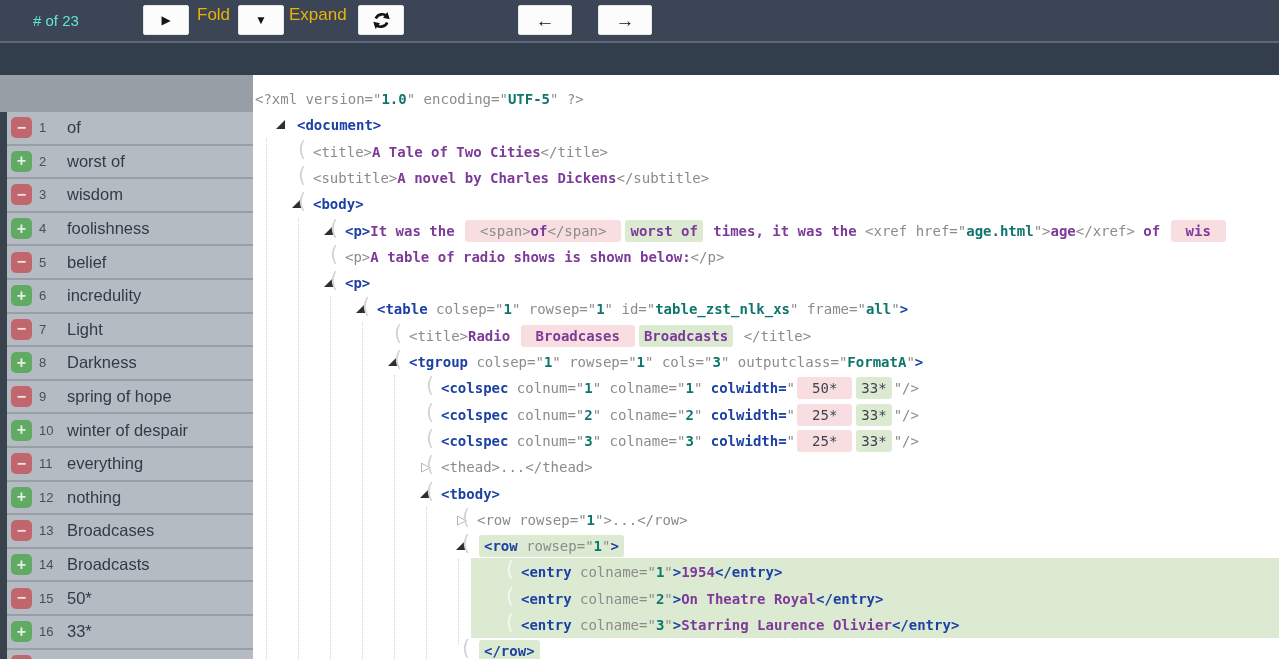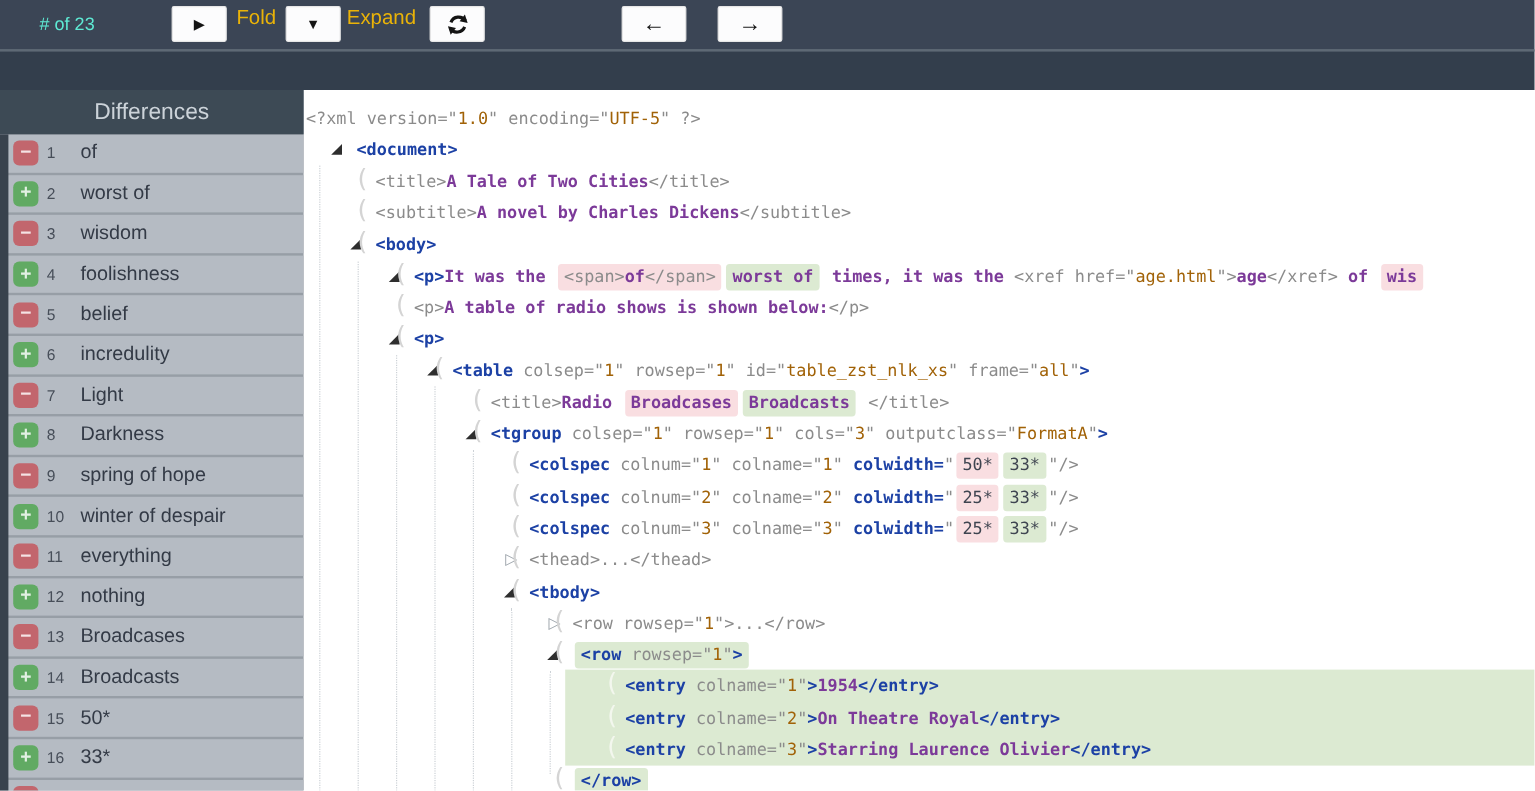--- a/index.html
+++ b/index.html
@@ -43,24 +43,24 @@
   .cl{position:absolute;height:26px;line-height:26px;white-space:pre;}
   .tri-open{position:absolute;left:-21px;top:8px;width:0;height:0;
             border-left:9px solid transparent;border-bottom:9px solid #2e2e2e;}
   .tri-closed{position:absolute;left:-20px;top:0;color:#98a0a7;font-size:13px;
               font-family:"DejaVu Sans",sans-serif;}
   .arc{position:absolute;left:-15px;top:-3px;font-size:21px;color:#d4d4d4;
        font-family:"DejaVu Sans",sans-serif;}
   .arc.light{color:#f3f7ee;}
   .tk-g{color:#8b8b8b;}
   .tk-b{color:#1c41a5;font-weight:bold;}
-  .tk-v{color:#a16207;font-weight:normal;}
+  .tk-v{color:#0f766e;font-weight:bold;}
   .tk-t{color:#7c3a99;font-weight:bold;}
   .tk-d{color:#3e4450;}
-  .hl-del{background:#f9dee1;border-radius:3px;padding:3px 5px;margin:0 2px;}
+  .hl-del{background:#f9dee1;border-radius:3px;padding:3px 15px;margin:0 2px;}
   .hl-ins{background:#dcead2;border-radius:3px;padding:3px 5px;margin:0 2px;}
 </style>
 </head>
 <body>
 
 <div class="app">
 
   <div class="toolbar">
     <span class="counter"># of 23</span>
 
@@ -122,21 +122,20 @@
       <div class="cl" style="left: 441px; top: 405.5px;"><span class="tri-open"></span><span class="arc">(</span><span class="tk-b">&lt;tbody&gt;</span></div>
       <div class="cl" style="left: 477px; top: 431.8px;"><span class="tri-closed">▷</span><span class="arc">(</span><span class="tk-g">&lt;row rowsep="</span><span class="tk-v">1</span><span class="tk-g">"&gt;...&lt;/row&gt;</span></div>
       <div class="cl" style="left: 477px; top: 458.1px;"><span class="tri-open"></span><span class="arc">(</span><span class="hl-ins"><span class="tk-b">&lt;row</span><span class="tk-g"> rowsep="</span><span class="tk-v">1</span><span class="tk-g">"</span><span class="tk-b">&gt;</span></span></div>
       <div class="cl" style="left: 521px; top: 484.4px;"><span class="arc light">(</span><span class="tk-b">&lt;entry</span><span class="tk-g"> colname="</span><span class="tk-v">1</span><span class="tk-g">"</span><span class="tk-b">&gt;</span><span class="tk-t">1954</span><span class="tk-b">&lt;/entry&gt;</span></div>
       <div class="cl" style="left: 521px; top: 510.7px;"><span class="arc light">(</span><span class="tk-b">&lt;entry</span><span class="tk-g"> colname="</span><span class="tk-v">2</span><span class="tk-g">"</span><span class="tk-b">&gt;</span><span class="tk-t">On Theatre Royal</span><span class="tk-b">&lt;/entry&gt;</span></div>
       <div class="cl" style="left: 521px; top: 537px;"><span class="arc light">(</span><span class="tk-b">&lt;entry</span><span class="tk-g"> colname="</span><span class="tk-v">3</span><span class="tk-g">"</span><span class="tk-b">&gt;</span><span class="tk-t">Starring Laurence Olivier</span><span class="tk-b">&lt;/entry&gt;</span></div>
       <div class="cl" style="left: 477px; top: 563.3px;"><span class="arc">(</span><span class="hl-ins"><span class="tk-b">&lt;/row&gt;</span></span></div>
     </div>
 
   <div class="sidebar">
-    <div class="sb-header">Differences</div>
     <div class="sb-list">
         <div class="diff-row">
           <span class="sign minus">−</span>
           <span class="num">1</span>
           <span class="lbl">of</span>
         </div>
         <div class="diff-row">
           <span class="sign plus">+</span>
           <span class="num">2</span>
           <span class="lbl">worst of</span>

